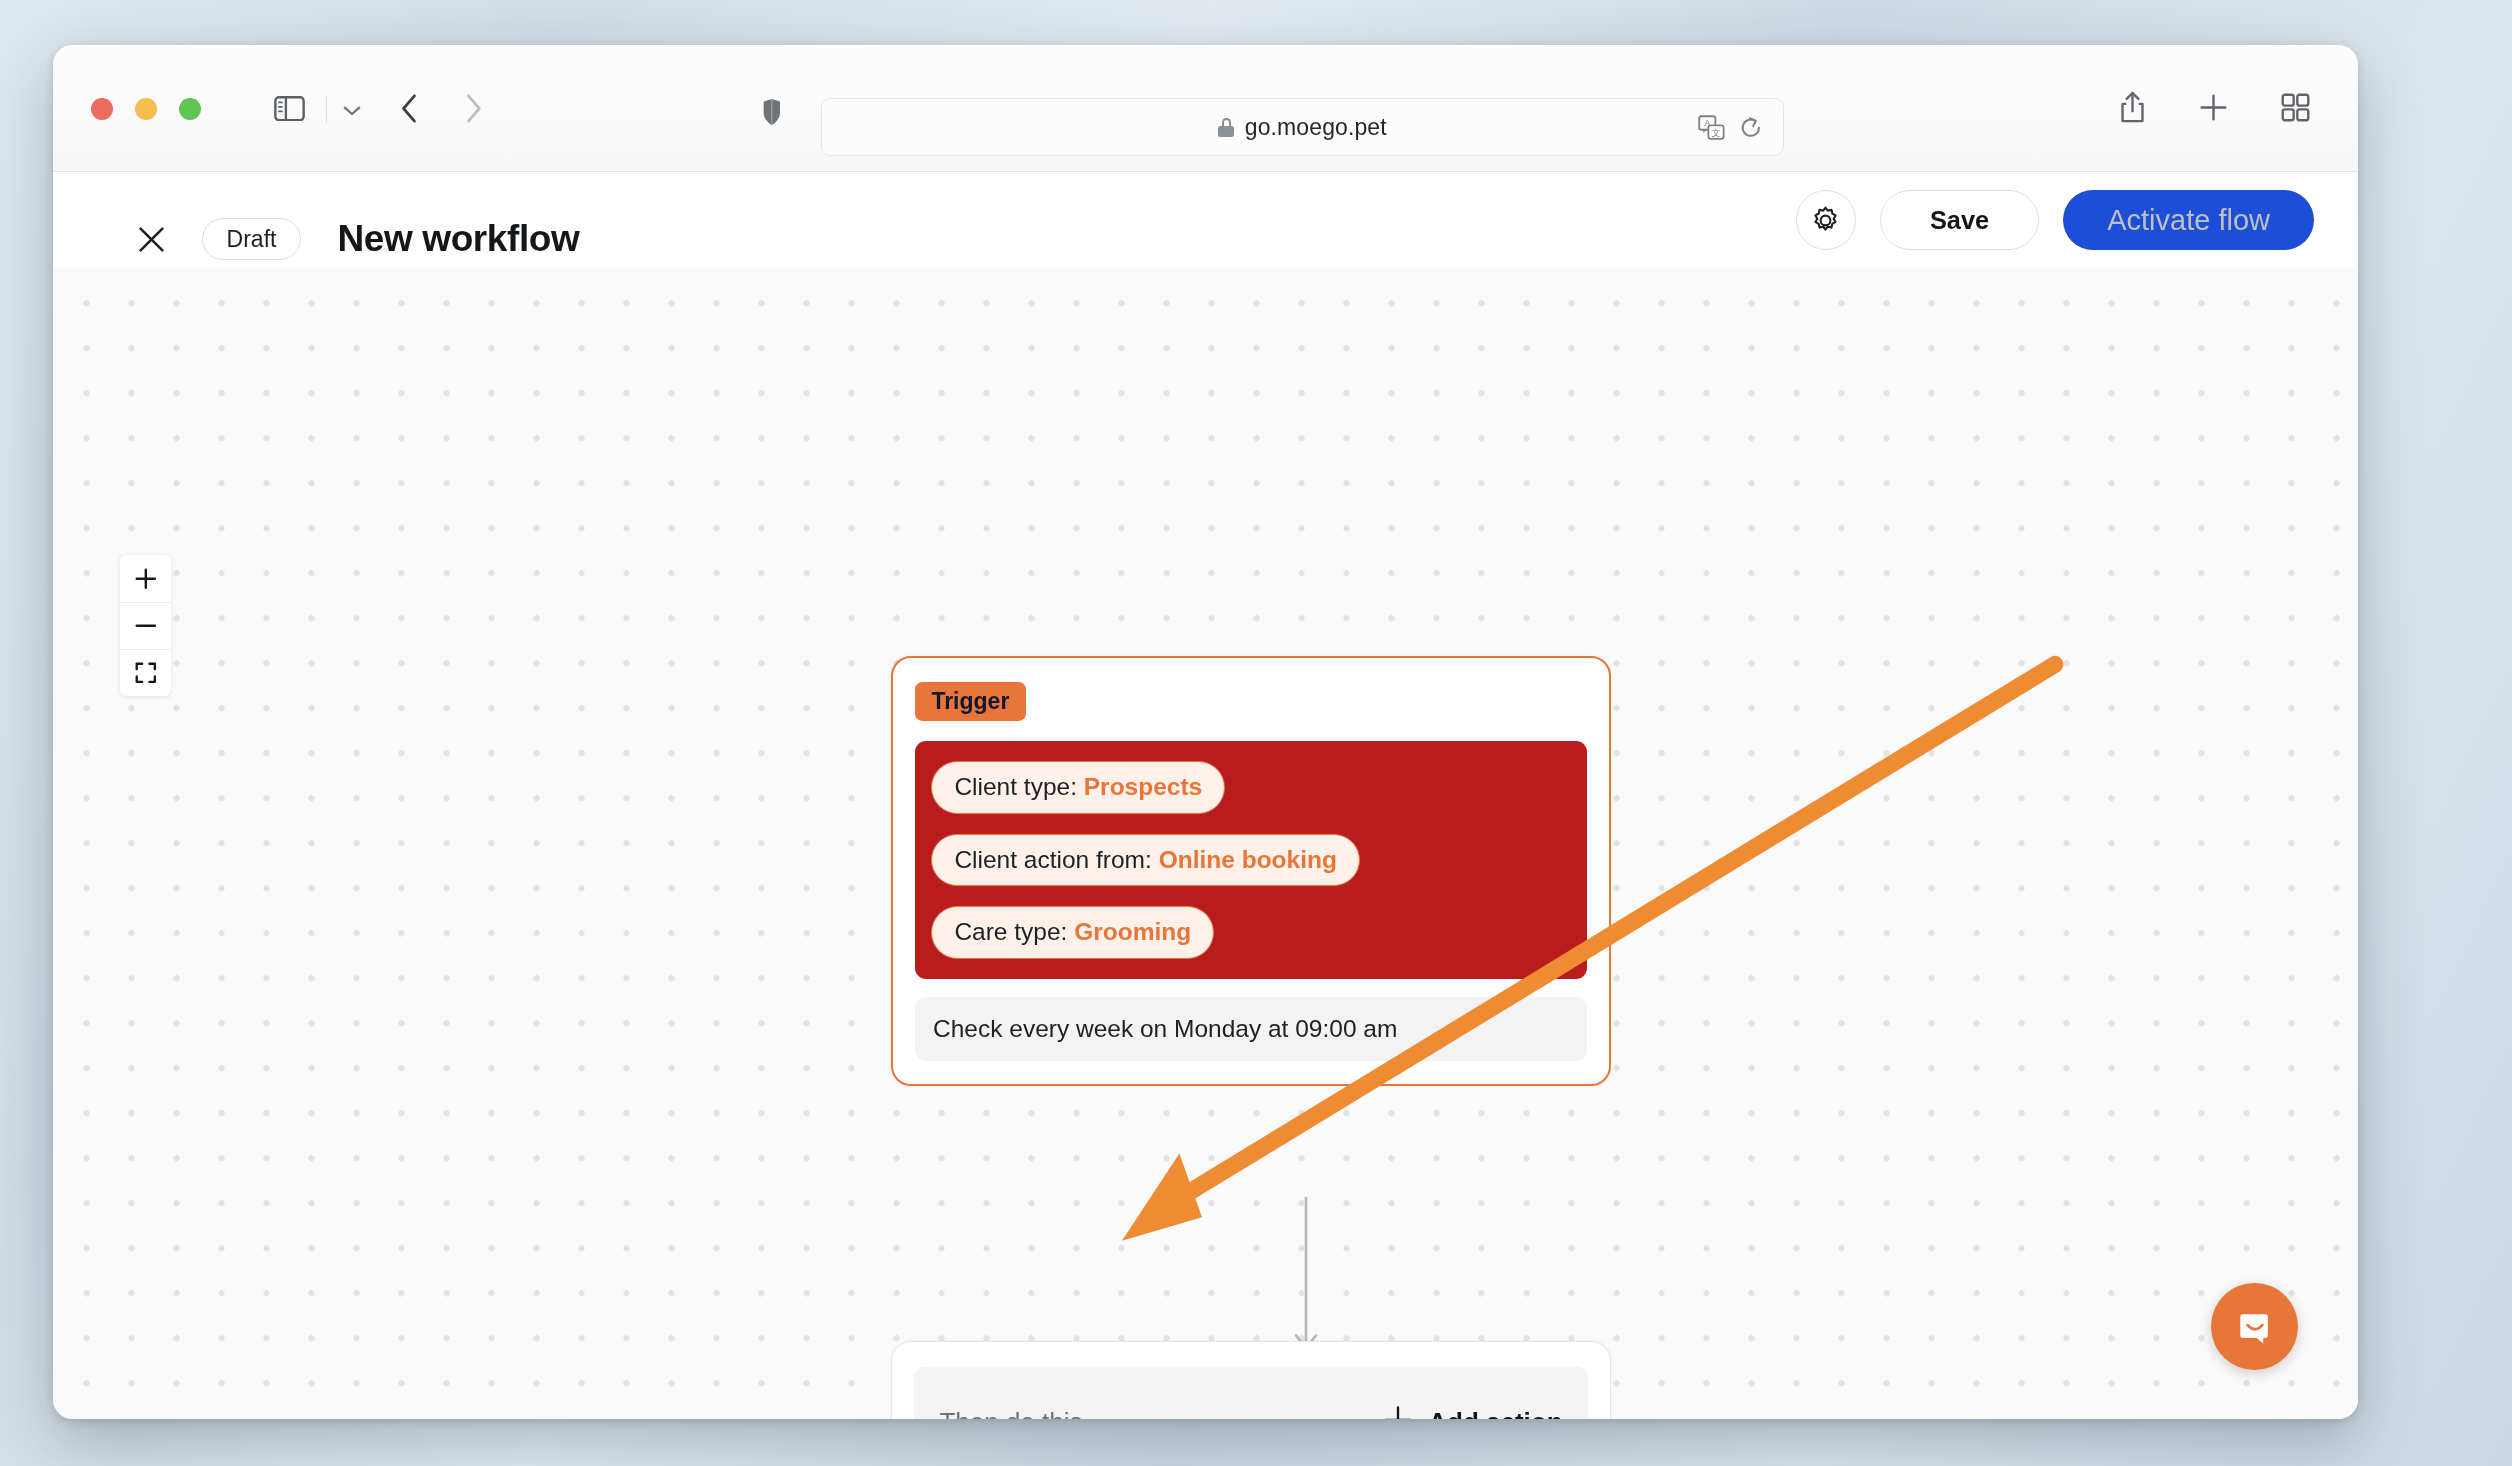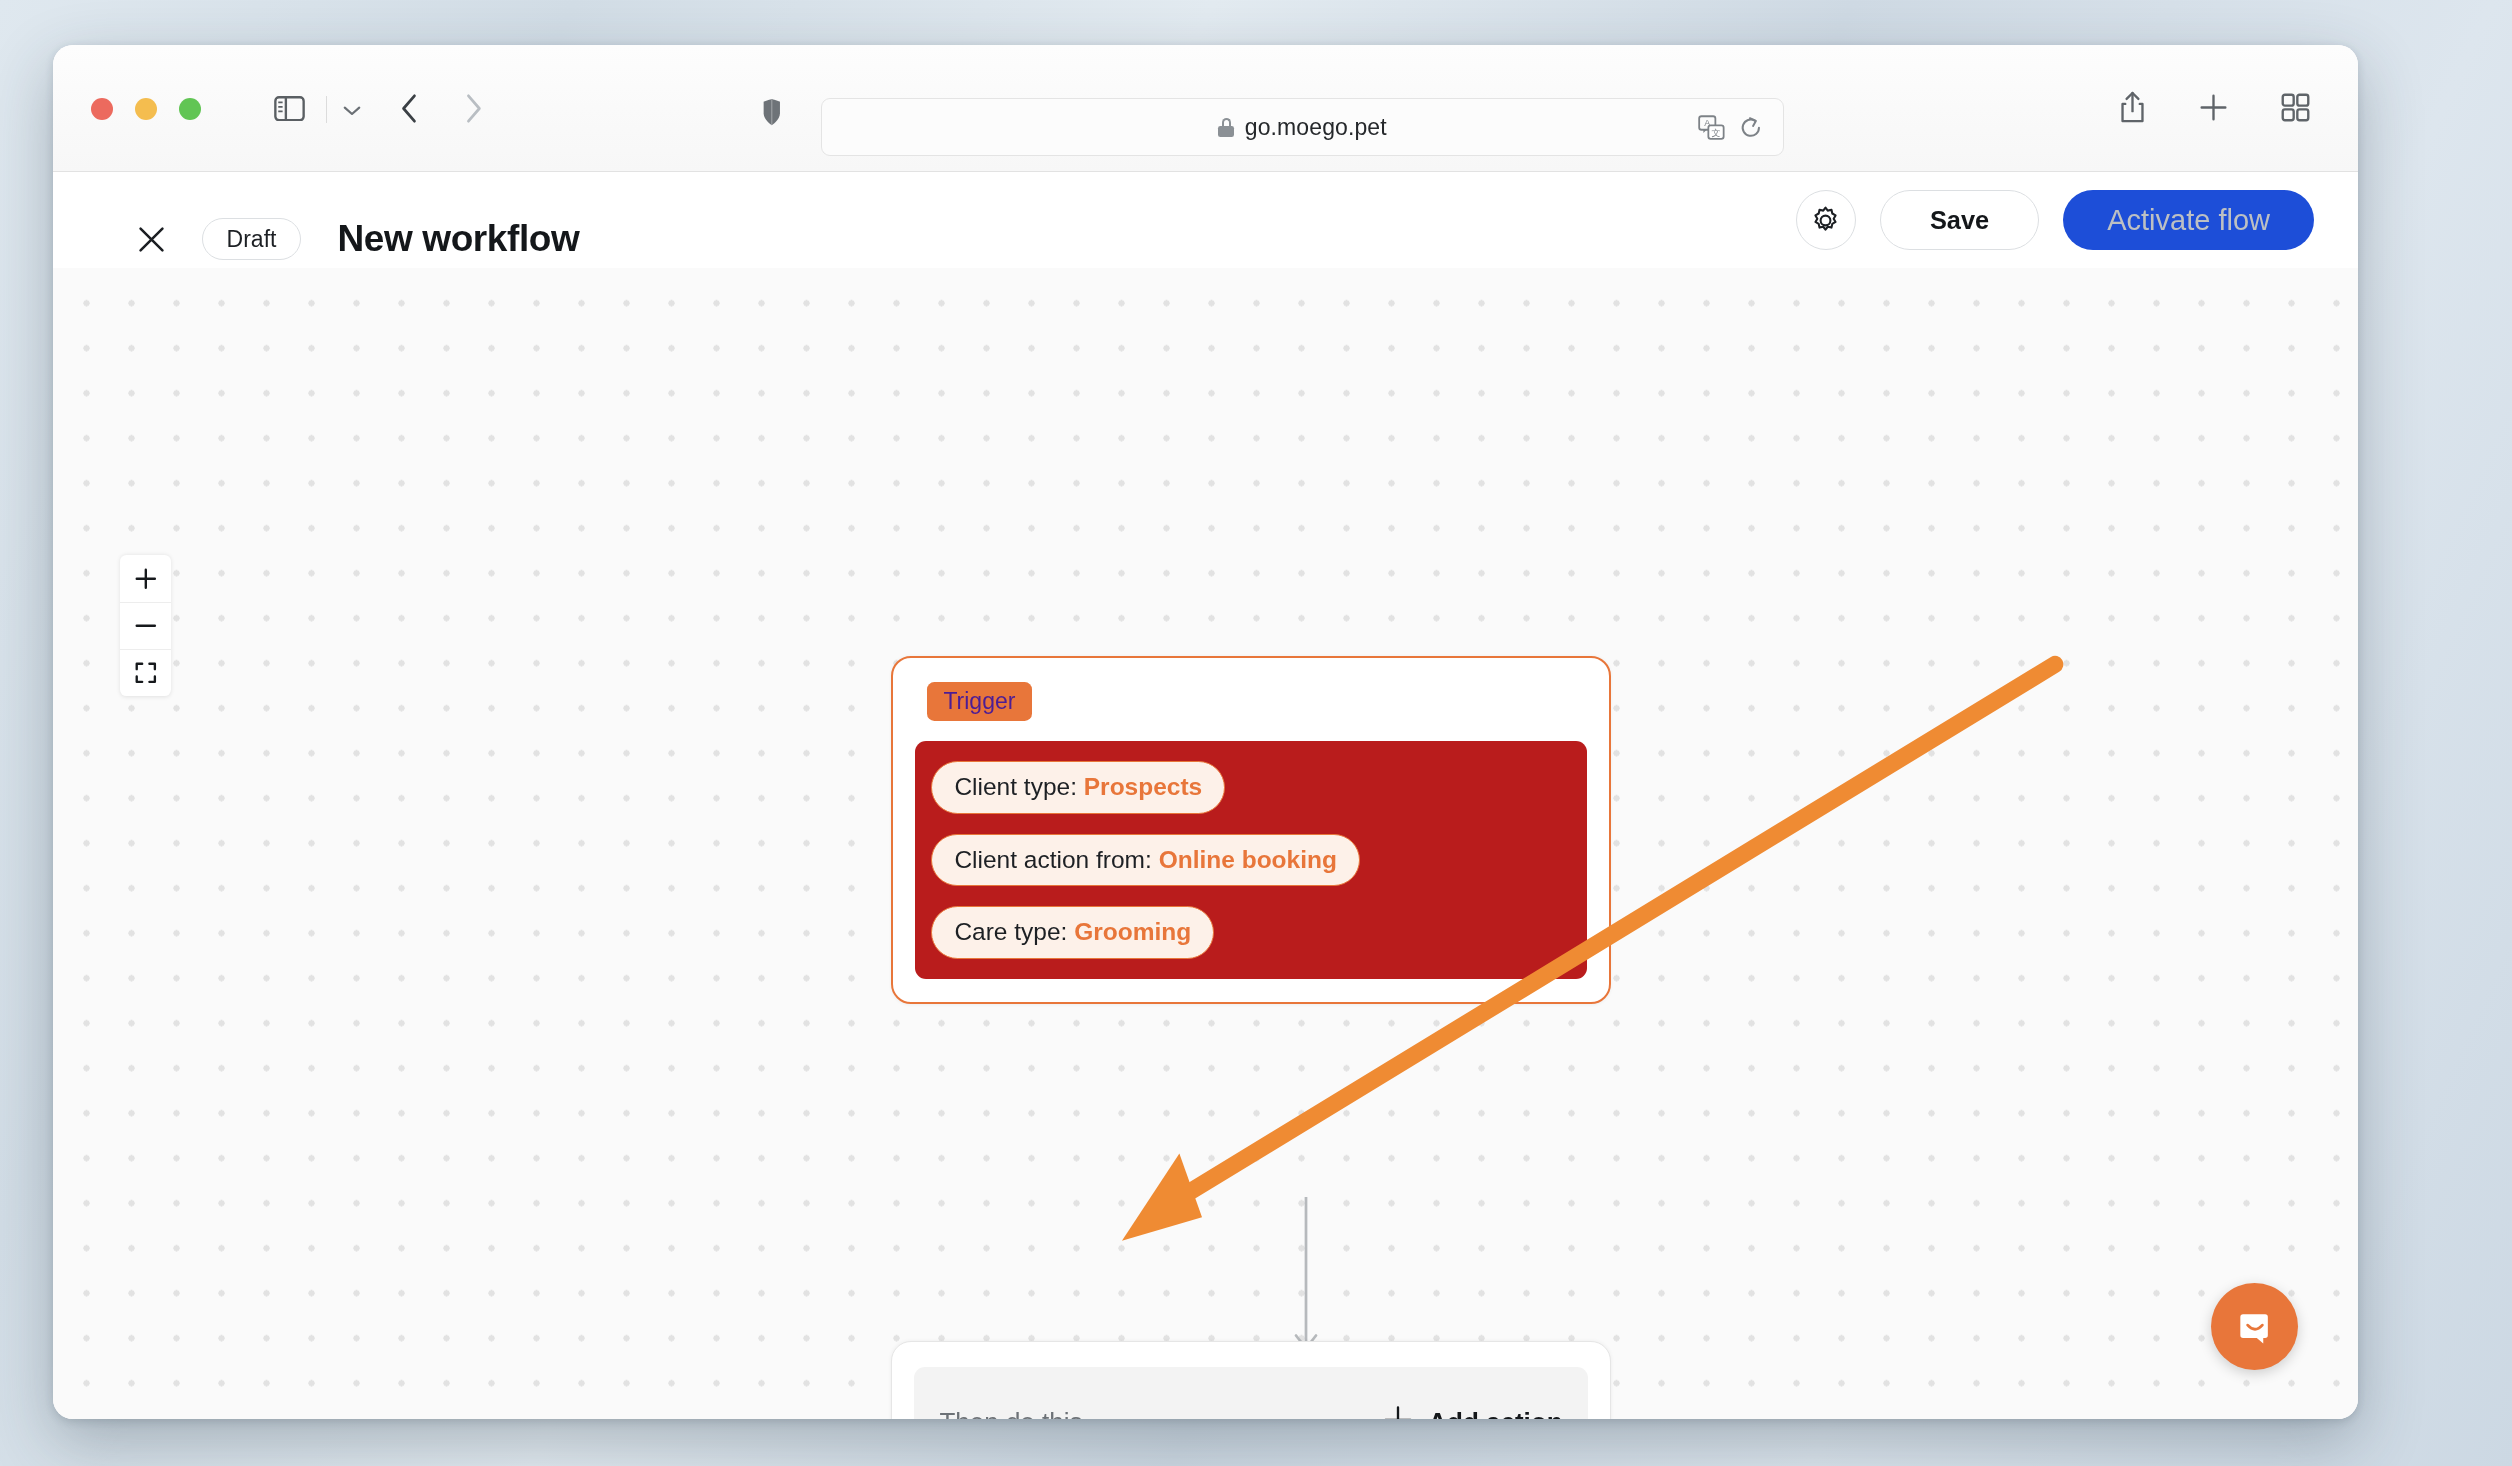--- a/index.html
+++ b/index.html
@@ -132,24 +132,24 @@
     position:absolute; left:838px; top:388px;
     width:720px;
     background:#fff;
     border:2.7px solid #e8763a;
     border-radius:20px;
     padding:23.6px 22px 23.6px 22px;
     box-shadow:0 0.9px 3.6px rgba(0,0,0,.05);
   }
   .trigger-badge{
     display:inline-block;
-    background:#e8763a; color:#4c1d95;
-    font-size:23px; font-weight:400;
+    background:#e8763a; color:#0f172a;
+    font-size:23px; font-weight:700;
     padding:8.2px 16.4px; border-radius:7.3px;
-    line-height:1; margin-bottom:20px;margin-left:12px;
+    line-height:1; margin-bottom:20px;
   }
   .cond-panel{
     background:#b91c1c; border-radius:11px;
     padding:20px 16.4px;
     display:flex; flex-direction:column; gap:20px;
   }
   .chip{
     align-self:flex-start;
     background:#fdf1e9;
     border:1.6px solid #e8763a;
@@ -357,20 +357,21 @@
         <div class="chip">
           <span>Client action from:</span>
           <span class="val">Online booking</span>
         </div>
         <div class="chip">
           <span>Care type:</span>
           <span class="val">Grooming</span>
         </div>
       </div>
 
+      <div class="schedule-row">Check every week on Monday at 09:00 am</div>
     </div>
 
     <div class="node-action">
       <div class="action-inner">
         <span class="then-label">Then do this</span>
         <span class="add-action">
           <span class="plus">
             <svg width="36" height="36" viewBox="0 0 40 40" fill="none">
               <path d="M20 6 L20 34 M6 20 L34 20" stroke="#14171a" stroke-width="2.6" stroke-linecap="round"></path>
             </svg>

